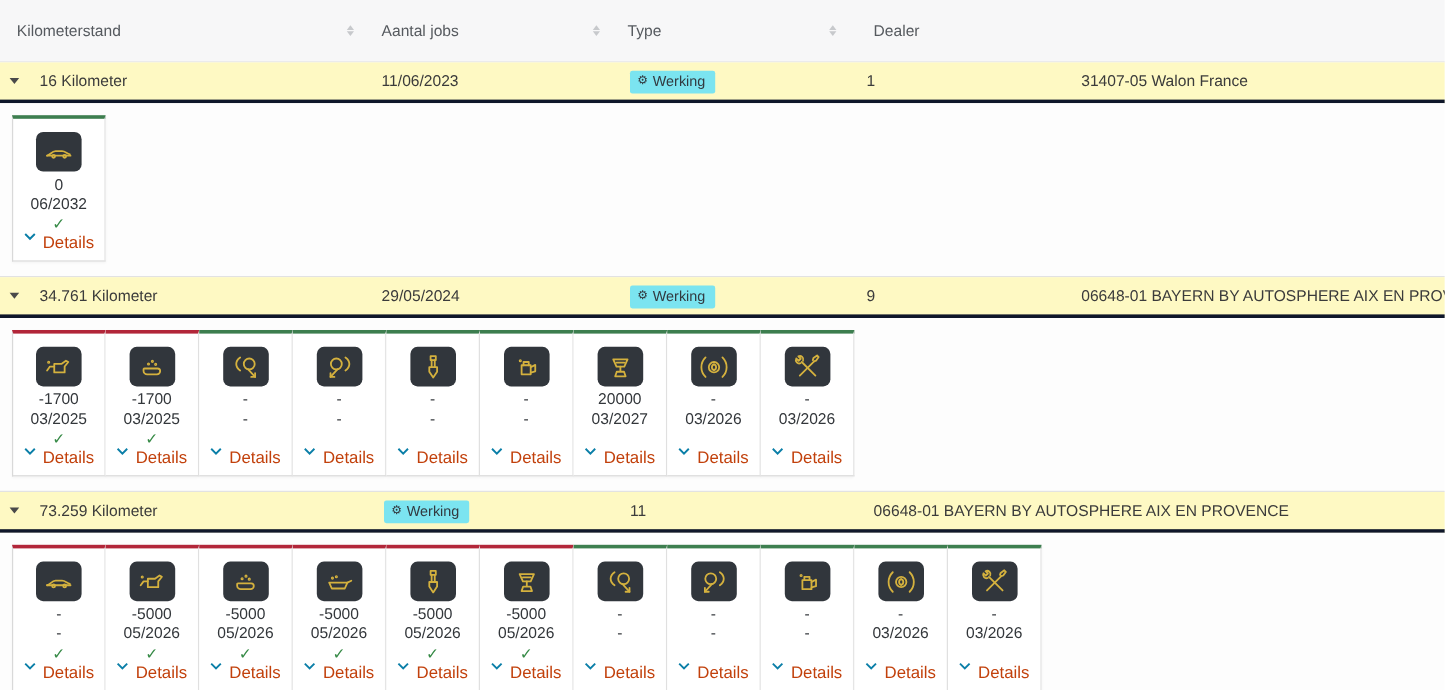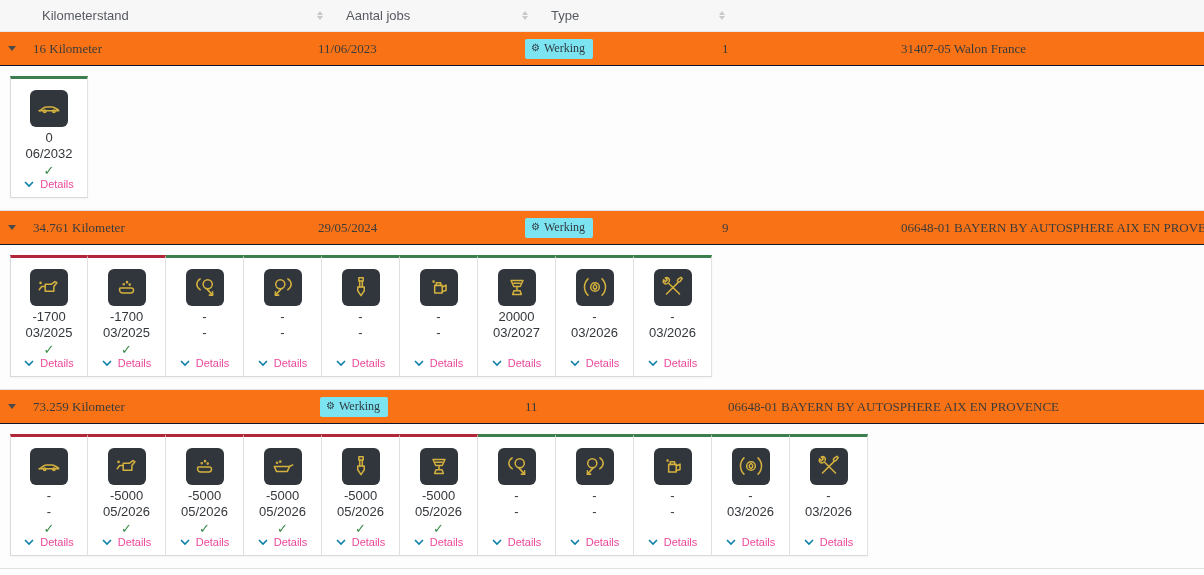--- a/index.html
+++ b/index.html
@@ -2,31 +2,31 @@
 <html><head>
 <meta charset="utf-8">
 <style>
   * { margin:0; padding:0; box-sizing:border-box; }
   html,body { width:1204px; height:575px; overflow:hidden; background:#fff;
     font-family:"Liberation Sans", sans-serif; color:#3b3b3b; }
 
   .grid-cols { display:grid; grid-template-columns:305px 205px 197px 173px 1fr; align-items:center; }
 
   
-  .thead { height:32px; background:#f7f7f8; border-bottom:1px solid #e8e8e8; font-size:13px; color:#565a5f;padding-left:28px; }
+  .thead { height:52px; background:#f7f7f8; border-bottom:1px solid #e8e8e8; font-size:13px; color:#565a5f; }
   .hcell { display:flex; align-items:center; justify-content:space-between; height:100%; padding:0 10px 0 13px; }
   .hcell.first { padding-left:14px; }
   .hcell.last { padding-left:21px; }
   .sorter { display:flex; flex-direction:column; line-height:4px; gap:1px; }
   .sorter i { border-left:3.5px solid transparent; border-right:3.5px solid transparent; display:block; }
   .sorter .up { border-bottom:4px solid #c7c9cc; }
   .sorter .dn { border-top:4px solid #c7c9cc; }
 
   
-  .mrow { height:34px; background:#f97316; border-bottom:1px solid #0f172a; font-size:13px; color:#3b3b3b; cursor:pointer;font-family:Liberation Serif, serif; }
+  .mrow { height:34px; background:#fef9c3; border-bottom:3px solid #0f172a; font-size:13px; color:#3b3b3b; cursor:pointer; }
   .kcell { display:flex; align-items:center; gap:17px; padding-left:8px; }
   .caret { width:0; height:0; border-left:4.5px solid transparent; border-right:4.5px solid transparent; border-top:5.5px solid #4a4a4a; }
   .cell { padding-left:13px; }
   .cell.type { padding-left:15px; }
   .cell.jobs { padding-left:15px; }
   .cell.dealer { padding-left:21px; white-space:nowrap; }
   .badge { display:inline-flex; align-items:center; gap:4px; background:#7be4f0; color:#323a40;
            font-size:12px; padding:2px 8px 3px 6px; border-radius:2px; }
   .badge .gear { font-size:10px; line-height:1; }
 
@@ -37,22 +37,22 @@
               border-right:1px solid #e3e3e3; border-bottom:1px solid #d9d9d9; border-top:3px solid #3d7e4f;
               box-shadow:0 1px 2px rgba(0,0,0,.04); }
   .strip .job-card:first-child { border-left:1px solid #d9d9d9; }
   .job-card.st-red { border-top-color:#b22639; }
   .job-card.st-green { border-top-color:#3d7e4f; }
   .card-icon { width:38px; height:38px; margin-top:11px; background:#31363c; border-radius:6px;
                display:flex; align-items:center; justify-content:center; }
   .card-icon svg { stroke:#d4b13e; fill:none; stroke-width:1.4; stroke-linecap:round; stroke-linejoin:round; }
   .vals { margin-top:3px; text-align:center; font-size:13px; line-height:16px; color:#33373b; }
   .check { height:16px; font-size:13px; color:#368a46; margin-top:1px; }
-  .details { margin-top:auto; margin-bottom:7px; display:flex; align-items:center; gap:6px;
-             font-size:11px; color:#ec4899; cursor:pointer; }
+  .details { margin-top:auto; margin-bottom:7px; display:flex; gap:6px;
+             font-size:14px; color:#c2410c; cursor:pointer; }
   .details svg { stroke:#0b7fa8; fill:none; stroke-width:1.6; }
 </style>
 </head>
 <body>
 
 <div class="thead grid-cols">
   <div class="hcell first">
     <span>Kilometerstand</span>
     <span class="sorter">
         <i class="up"></i>
@@ -66,20 +66,23 @@
         <i class="dn"></i>
       </span>
   </div>
   <div class="hcell type">
     <span>Type</span>
     <span class="sorter">
         <i class="up"></i>
         <i class="dn"></i>
       </span>
   </div>
+  <div class="hcell last">
+    <span>Dealer</span>
+  </div>
 </div>
 
 <div id="rows">
   <div class="mrow grid-cols">
     <div class="kcell">
       <span class="caret"></span>
       <span class="kval">16 Kilometer</span>
     </div>
     <div class="cell dval">11/06/2023</div>
     <div class="cell type">

